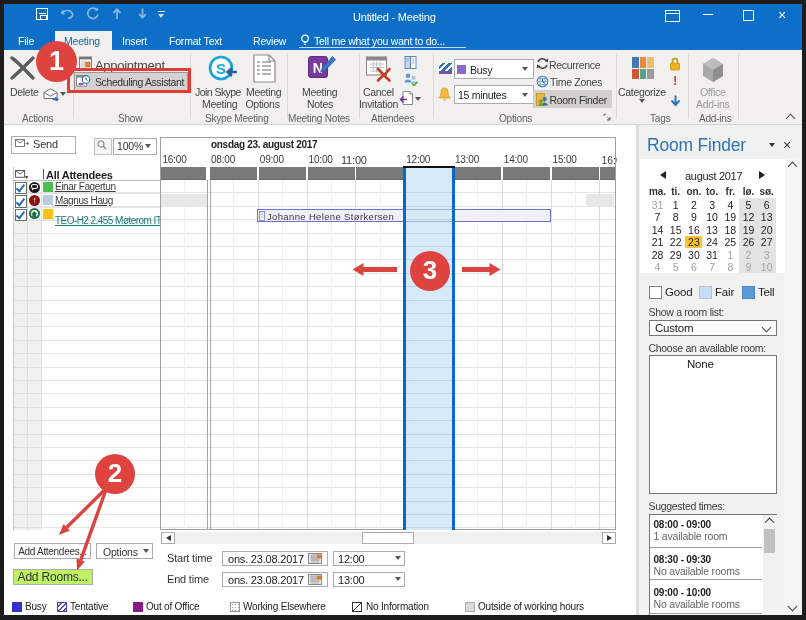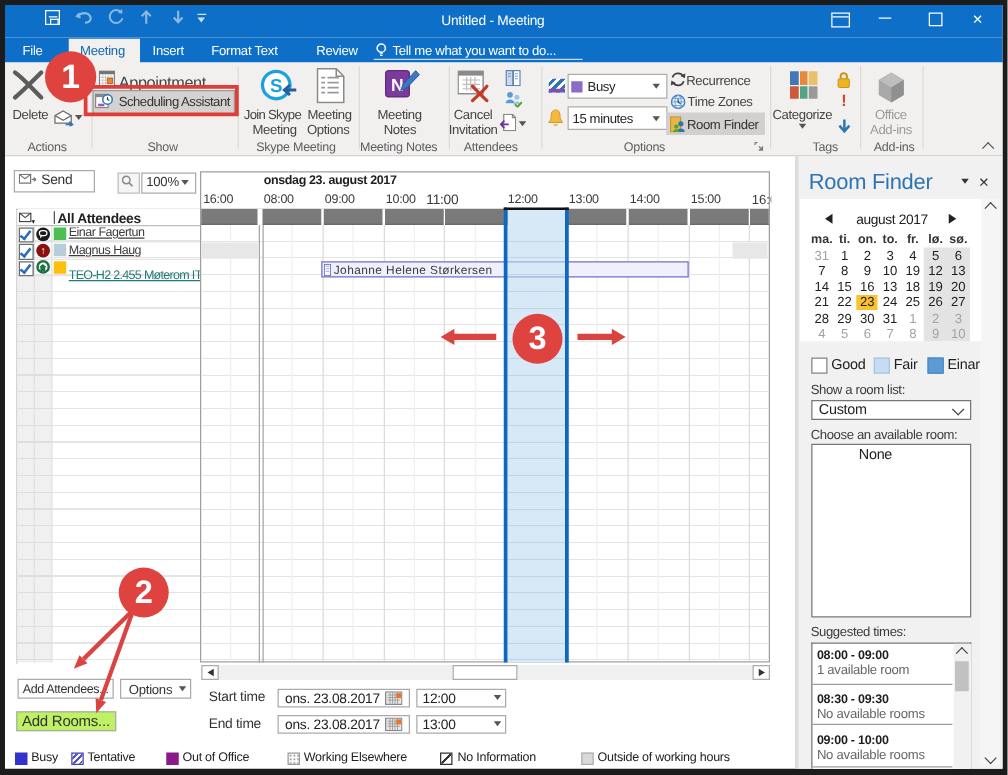--- a/index.html
+++ b/index.html
@@ -477,21 +477,21 @@
 <div class="cg" style="left:703.1px;top:261.0px;">7</div>
 <div class="cg" style="left:721.3px;top:261.0px;">8</div>
 <div class="cg" style="left:739.5px;top:261.0px;">9</div>
 <div class="cg" style="left:757.7px;top:261.0px;">10</div>
 
 <div class="ab" style="left:648.5px;top:285.5px;width:13px;height:13px;background:#fff;border:1px solid #808080;box-sizing:border-box;"></div>
 <div class="tx" style="left:665px;top:286px;color:#222;font-size:11.5px;">Good</div>
 <div class="ab" style="left:698.8px;top:285.5px;width:13px;height:13px;background:#c5dcf1;border:1px solid #a8c6e2;box-sizing:border-box;"></div>
 <div class="tx" style="left:715px;top:286px;color:#222;font-size:11.5px;">Fair</div>
 <div class="ab" style="left:741.8px;top:285.5px;width:13px;height:13px;background:#5b9bd5;border:1px solid #4a88c0;box-sizing:border-box;"></div>
-<div class="tx" style="left:758px;top:286px;color:#222;font-size:11.5px;">Einar</div>
+<div class="tx" style="left:758px;top:286px;color:#222;font-size:11.5px;">Tell</div>
 
 <div class="tx" style="left:648.5px;top:305.5px;color:#3b3b3b;font-size:10.5px;letter-spacing:-0.3px;">Show a room list:</div>
 <div class="ab" style="left:648.5px;top:319.5px;width:128.5px;height:16.5px;background:#fff;border:1px solid #767676;box-sizing:border-box;"></div>
 <div class="tx" style="left:655px;top:322px;color:#222;font-size:11.5px;">Custom</div>
 <div class="ab chev" style="left:763px;top:324px;"></div>
 <div class="tx" style="left:648.5px;top:342px;color:#3b3b3b;font-size:10.5px;letter-spacing:-0.3px;">Choose an available room:</div>
 <div class="ab" style="left:648.5px;top:354.5px;width:128.5px;height:139px;background:#fff;border:1px solid #767676;box-sizing:border-box;"></div>
 <div class="tx" style="left:656px;top:357.5px;color:#222;font-size:11.5px;padding-left:31px;">None</div>
 <div class="tx" style="left:648.5px;top:500px;color:#3b3b3b;font-size:10.5px;letter-spacing:-0.3px;">Suggested times:</div>
 

